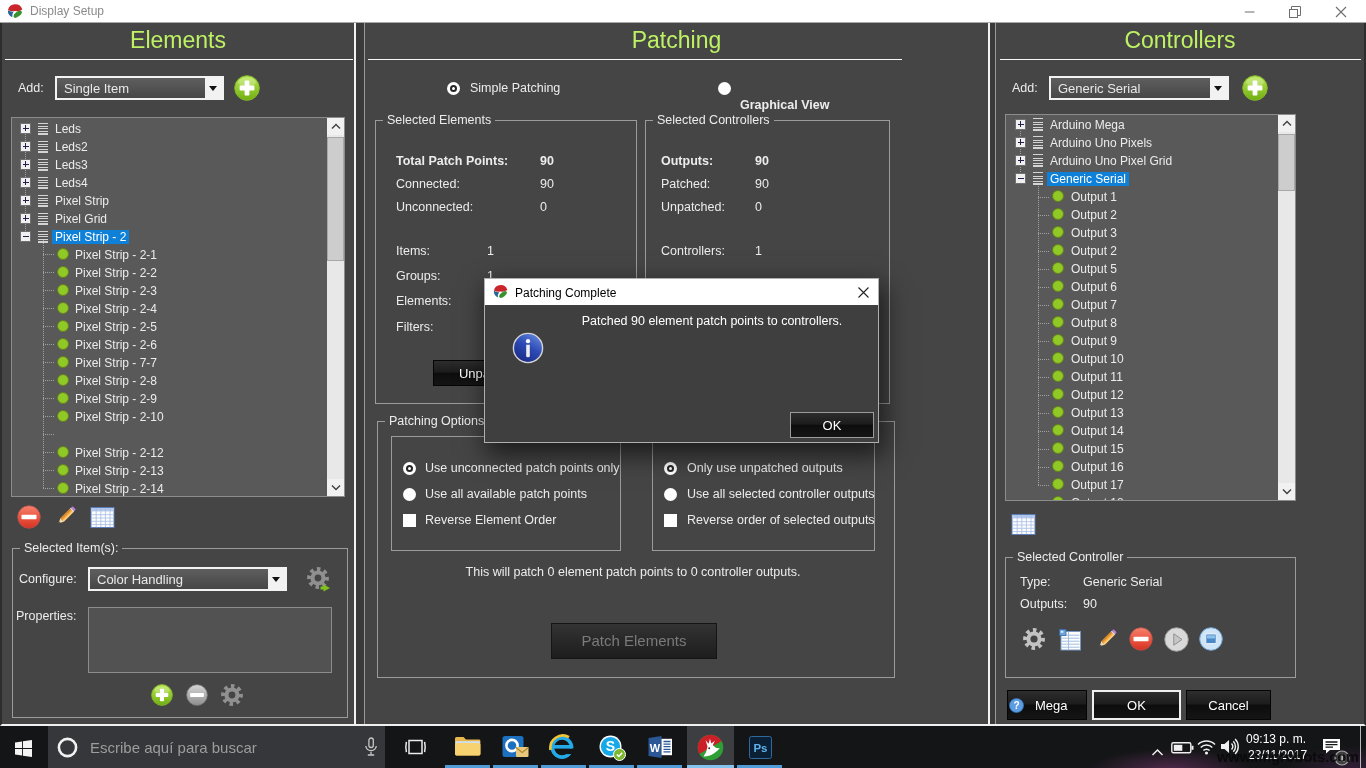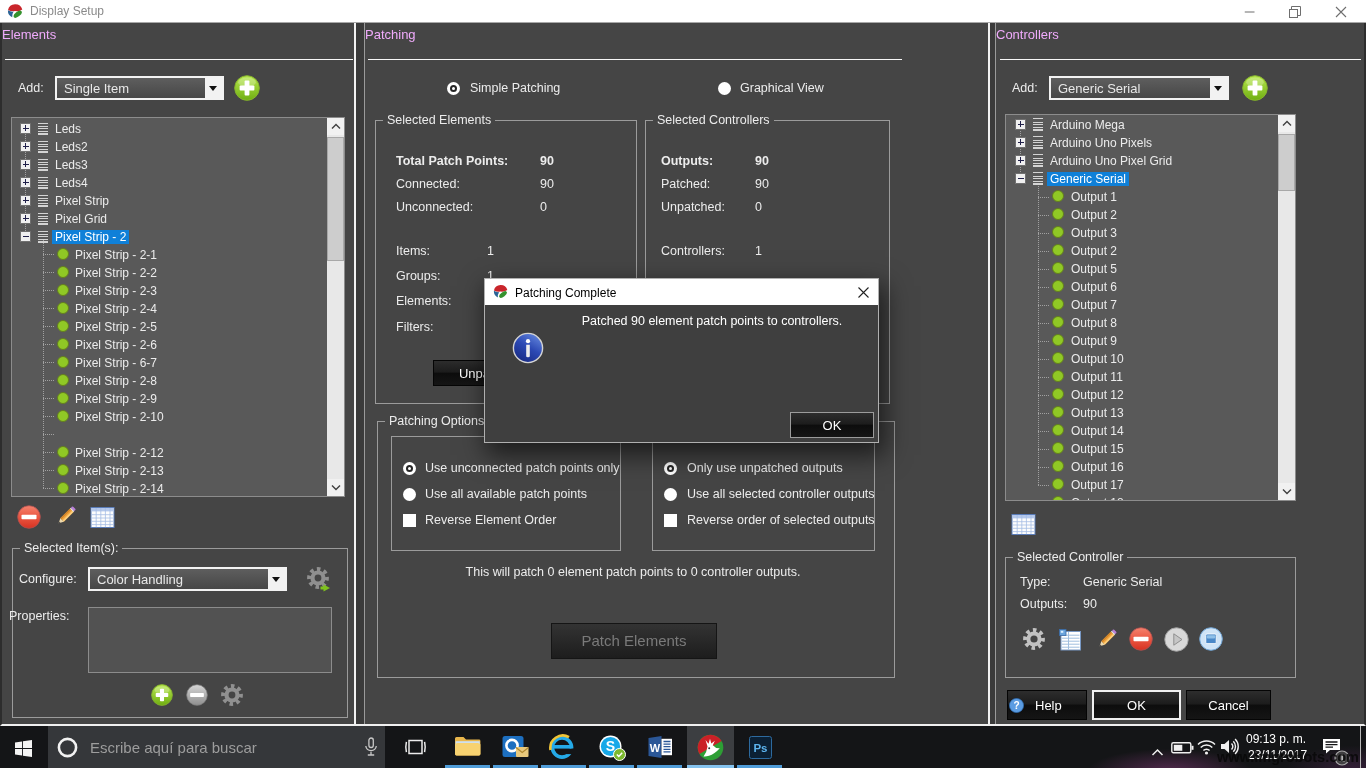--- a/index.html
+++ b/index.html
@@ -13,21 +13,21 @@
 #titletext { left:30px; top:4px; font-size:12px; color:#8a8a8a; }
 .wbtn { top:0; width:45px; height:23px; }
 .wbtn svg { position:absolute; left:50%; top:50%; transform:translate(-50%,-50%); }
 
 
 #mainwin { left:0; top:23px; width:1366px; height:703px; background:#454545;
   border-left:2px solid #2d2d2d; border-right:2px solid #2d2d2d; border-bottom:2px solid #f0f0f0; }
 .splitter { top:23px; height:701px; background:#3a3a3a; }
 .panel-rborder { top:23px; height:701px; width:2px; background:#f2f2f2; }
 .panel-lborder { top:23px; height:701px; width:1px; background:#9a9a9a; }
-.phead { top:27px; height:22px; font-size:13px; color:#f0abfc; text-align:left; }
+.phead { top:27px; height:22px; font-size:23px; color:#bef264; text-align:center; }
 .pline { top:58.5px; height:1.5px; background:#f7f7f7; }
 
 .lbl { font-size:12.5px; color:#ececec; white-space:nowrap; }
 .bold { font-weight:bold; }
 
 
 .ddl { border:2px solid #f2f2f2; background:linear-gradient(#5e5e5e,#474747); height:24px; }
 .ddl .txt { position:absolute; left:7px; top:3px; font-size:13px; color:#e8e8e8; white-space:nowrap; }
 .ddl .arr { position:absolute; right:0; top:0; bottom:0; width:17px; background:#f2f2f2; }
 .ddl .arr:before { content:""; position:absolute; left:4px; top:8px; border:4.5px solid transparent; border-top:5px solid #111; }
@@ -255,21 +255,21 @@
     <div class="trow" style="top:199px">
         <span class="dot" style="left:45px"></span>
         <span class="tt" style="left:63px">Pixel Strip - 2-5</span>
       </div>
     <div class="trow" style="top:217px">
         <span class="dot" style="left:45px"></span>
         <span class="tt" style="left:63px">Pixel Strip - 2-6</span>
       </div>
     <div class="trow" style="top:235px">
         <span class="dot" style="left:45px"></span>
-        <span class="tt" style="left:63px">Pixel Strip - 6-7</span>
+        <span class="tt" style="left:63px">Pixel Strip - 7-7</span>
       </div>
     <div class="trow" style="top:253px">
         <span class="dot" style="left:45px"></span>
         <span class="tt" style="left:63px">Pixel Strip - 2-8</span>
       </div>
     <div class="trow" style="top:271px">
         <span class="dot" style="left:45px"></span>
         <span class="tt" style="left:63px">Pixel Strip - 2-9</span>
       </div>
     <div class="trow" style="top:289px">
@@ -333,21 +333,21 @@
       <span class="txt">Color Handling</span>
       <span class="arr"></span>
     </div>
   <div class="abs" style="left:305px; top:565px;"><svg width="28" height="28" viewBox="0 0 28 28">
         <circle cx="13" cy="13" r="8.6" fill="none" stroke="#8f8f8f" stroke-width="4.6" stroke-dasharray="3.4 3.3" stroke-dashoffset="1"></circle>
         <circle cx="13" cy="13" r="7.6" fill="#8f8f8f"></circle>
         <circle cx="13" cy="13" r="3.4" fill="#454545"></circle>
         <path d="M18.5 19.5 L18.5 26.5 L25 23 Z" fill="#7fc21e"></path>
         <path d="M15.5 21.5 h4 v3 h-4 z" fill="#7fc21e"></path>
       </svg></div>
-  <div class="abs lbl" style="left:9px; top:609px;text-align:center;">Properties:</div>
+  <div class="abs lbl" style="left:16px; top:609px;text-align:center;">Properties:</div>
   <div class="abs" style="left:88px; top:607px; width:244px; height:66px; background:#525252; border:1px solid #8c8c8c;"></div>
   <div class="abs" style="left:151px; top:684px;"><svg width="22" height="22" viewBox="0 0 26 26">
         <circle cx="13" cy="13" r="12.3" fill="url(#ggrn)" stroke="#86b32d" stroke-width="1"></circle>
         <ellipse cx="13" cy="7.2" rx="8.8" ry="4.6" fill="#ffffff" opacity="0.25"></ellipse>
         <rect x="5.6" y="10.6" width="14.8" height="4.8" rx="0.9" fill="#fff"></rect>
         <rect x="10.6" y="5.6" width="4.8" height="14.8" rx="0.9" fill="#fff"></rect>
       </svg></div>
   <div class="abs" style="left:186px; top:684px;"><svg width="22" height="22" viewBox="0 0 24 24">
         <circle cx="12" cy="12" r="11.3" fill="url(#ggry)" stroke="#7e7e7e" stroke-width="0.8"></circle>
         <rect x="4.5" y="9.8" width="15" height="4.4" rx="0.8" fill="#fff"></rect>
@@ -357,21 +357,21 @@
         <circle cx="12" cy="12" r="7.6" fill="#909090"></circle>
         <circle cx="12" cy="12" r="3.4" fill="#454545"></circle>
       </svg></div>
 
   <div class="abs phead" style="left:365px; width:623px;">Patching</div>
   <div class="abs pline" style="left:368px; width:534px;"></div>
 
   <div class="abs radio on" style="left:447px; top:82px;"></div>
   <div class="abs lbl" style="left:470px; top:81px;">Simple Patching</div>
   <div class="abs radio" style="left:718px; top:82px;"></div>
-  <div class="abs lbl" style="left:740px; top:81px;">Graphical View</div>
+  <div class="abs lbl" style="left:740px; top:98px;font-weight:bold;">Graphical View</div>
 
   <div class="abs grp" style="left:375px; top:120px; width:262px; height:284px;">
     <span class="glbl">Selected Elements</span>
   </div>
   <div class="abs lbl bold" style="left:396px; top:154px;">Total Patch Points:</div>
   <div class="abs lbl bold" style="left:540px; top:154px;">90</div>
   <div class="abs lbl" style="left:396px; top:177px;">Connected:</div>
   <div class="abs lbl" style="left:540px; top:177px;">90</div>
   <div class="abs lbl" style="left:396px; top:200px;">Unconnected:</div>
   <div class="abs lbl" style="left:540px; top:200px;">0</div>
@@ -626,21 +626,21 @@
   <div class="abs" style="left:1164px; top:627px;"><svg width="25" height="25" viewBox="0 0 25 25">
         <circle cx="12.5" cy="12.5" r="11.7" fill="#d9d9d9" stroke="#a2a2a2" stroke-width="1"></circle>
         <path d="M9.8 6.8 L18 12.5 L9.8 18.2 Z" fill="#c6c6c6" stroke="#8f8f8f" stroke-width="1"></path>
       </svg></div>
   <div class="abs" style="left:1199px; top:627px;"><svg width="24" height="24" viewBox="0 0 24 24">
         <circle cx="12" cy="12" r="11.3" fill="#cfe4f7" stroke="#70a4d4" stroke-width="1"></circle>
         <rect x="6.8" y="7" width="10.4" height="9.6" rx="1.2" fill="#4a88c8" stroke="#fff" stroke-width="0.8"></rect>
         <rect x="7.8" y="8.2" width="8.4" height="3.2" rx="0.8" fill="#8fc0e8"></rect>
       </svg></div>
 
-  <div class="abs btn" id="helpbtn" style="left:1007px; top:690px; width:80px; height:30px; padding-top:7px; padding-left:27px; text-align:left;">Help</div>
+  <div class="abs btn" id="helpbtn" style="left:1007px; top:690px; width:80px; height:30px; padding-top:7px; padding-left:27px; text-align:left;">Mega</div>
   <div class="abs" style="left:1009px; top:698px;"><svg width="15" height="15" viewBox="0 0 17 17">
         <circle cx="8.5" cy="8.5" r="8" fill="#5b9ce2" stroke="#2f6fb8" stroke-width="0.8"></circle>
         <text x="8.5" y="12.6" font-family="Liberation Sans, sans-serif" font-size="11.5" font-weight="bold" fill="#fff" text-anchor="middle">?</text>
       </svg></div>
   <div class="abs btn" style="left:1092px; top:690px; width:89px; height:30px; padding-top:6px; border:2px solid #f0f0f0;">OK</div>
   <div class="abs btn" style="left:1186px; top:690px; width:85px; height:30px; padding-top:7px;">Cancel</div>
 
   <div class="abs" id="dialog" style="left:484px; top:278px; width:395px; height:165px; border:1px solid #b0b0b0; box-shadow:4px 10px 24px 2px rgba(0,0,0,0.6); background:#3f3f3f;">
     <div class="abs" style="left:0; top:0; width:393px; height:26px; background:#fff;"></div>
     <div class="abs" style="left:8px; top:5px;"><svg width="15" height="15" viewBox="0 0 16 16">

